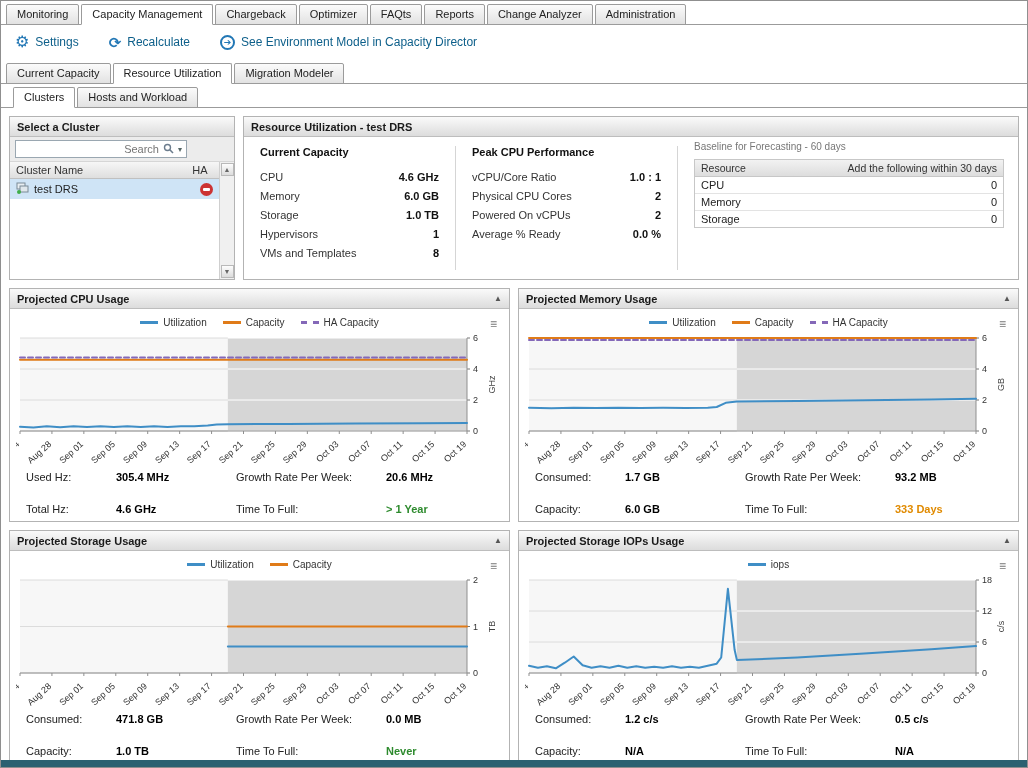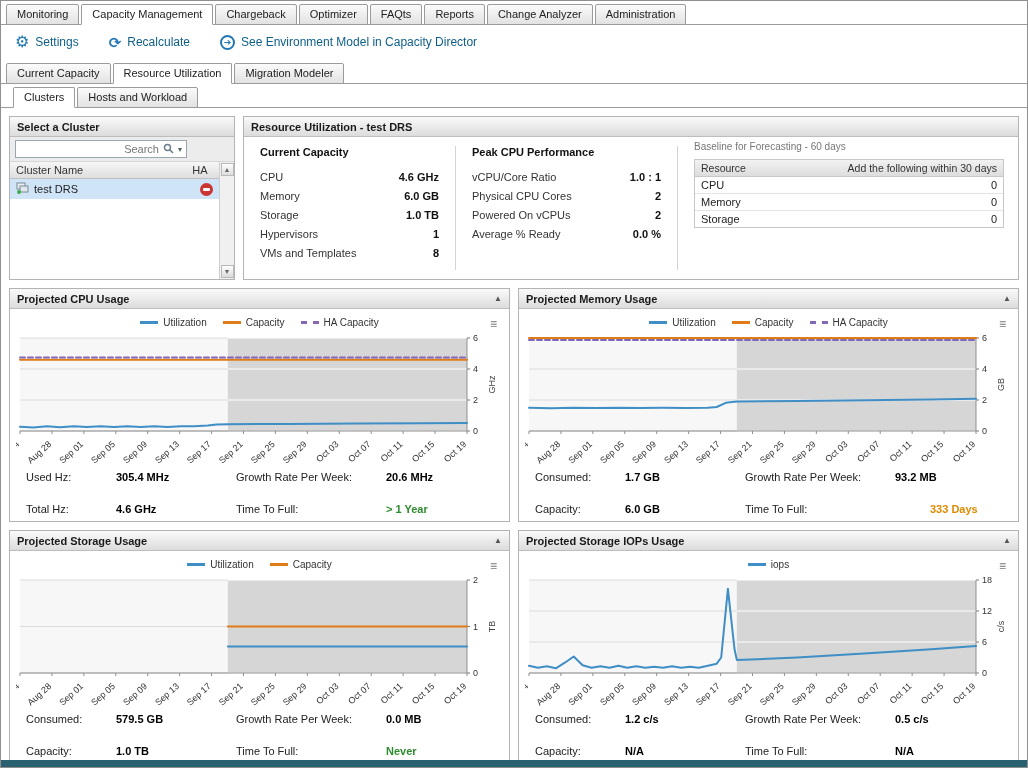--- a/index.html
+++ b/index.html
@@ -423,21 +423,21 @@
                 <polyline points="4.0,8.9 451.0,8.9" fill="none" stroke="#8468b8" stroke-width="2" stroke-linejoin="round" stroke-linecap="round" stroke-dasharray="5,3"></polyline>
               </svg></div>
           <div class="stats">
               <span class="stat-label">Consumed:</span>
               <span class="stat-value">1.7 GB</span>
               <span class="stat-label">Growth Rate Per Week:</span>
               <span class="stat-value">93.2 MB</span>
               <span class="stat-label">Capacity:</span>
               <span class="stat-value">6.0 GB</span>
               <span class="stat-label">Time To Full:</span>
-              <span class="stat-value" style="color: rgb(224, 138, 0); margin-left: 35px;">333 Days</span>
+              <span class="stat-value" style="color: rgb(224, 138, 0);">333 Days</span>
             </div>
         </div>
       </div>
     </div>
 
     <div class="row charts">
       <div class="panel chart-panel">
         <div class="panel-header">
           <span class="panel-title">Projected Storage Usage</span>
           <span class="collapse">▲</span>
@@ -502,21 +502,21 @@
                 <text x="387.1428571428571" y="114" font-size="9" fill="#333" text-anchor="end" transform="rotate(-42 387.1428571428571 114)">Oct 11</text>
                 <line x1="419.0714285714286" y1="100" x2="419.0714285714286" y2="103" stroke="#8f8f8f"></line>
                 <text x="419.0714285714286" y="114" font-size="9" fill="#333" text-anchor="end" transform="rotate(-42 419.0714285714286 114)">Oct 15</text>
                 <line x1="451" y1="100" x2="451" y2="103" stroke="#8f8f8f"></line>
                 <text x="451" y="114" font-size="9" fill="#333" text-anchor="end" transform="rotate(-42 451 114)">Oct 19</text>
                 <polyline points="211.9,73.5 451.0,73.5" fill="none" stroke="#3f8ec6" stroke-width="2" stroke-linejoin="round" stroke-linecap="round"></polyline>
                 <polyline points="211.9,53.5 451.0,53.5" fill="none" stroke="#e07b18" stroke-width="2" stroke-linejoin="round" stroke-linecap="round"></polyline>
               </svg></div>
           <div class="stats">
               <span class="stat-label">Consumed:</span>
-              <span class="stat-value">579.5 GB</span>
+              <span class="stat-value">471.8 GB</span>
               <span class="stat-label">Growth Rate Per Week:</span>
               <span class="stat-value">0.0 MB</span>
               <span class="stat-label">Capacity:</span>
               <span class="stat-value">1.0 TB</span>
               <span class="stat-label">Time To Full:</span>
               <span class="stat-value" style="color: rgb(46, 139, 46);">Never</span>
             </div>
         </div>
       </div>
       <div class="panel chart-panel">

